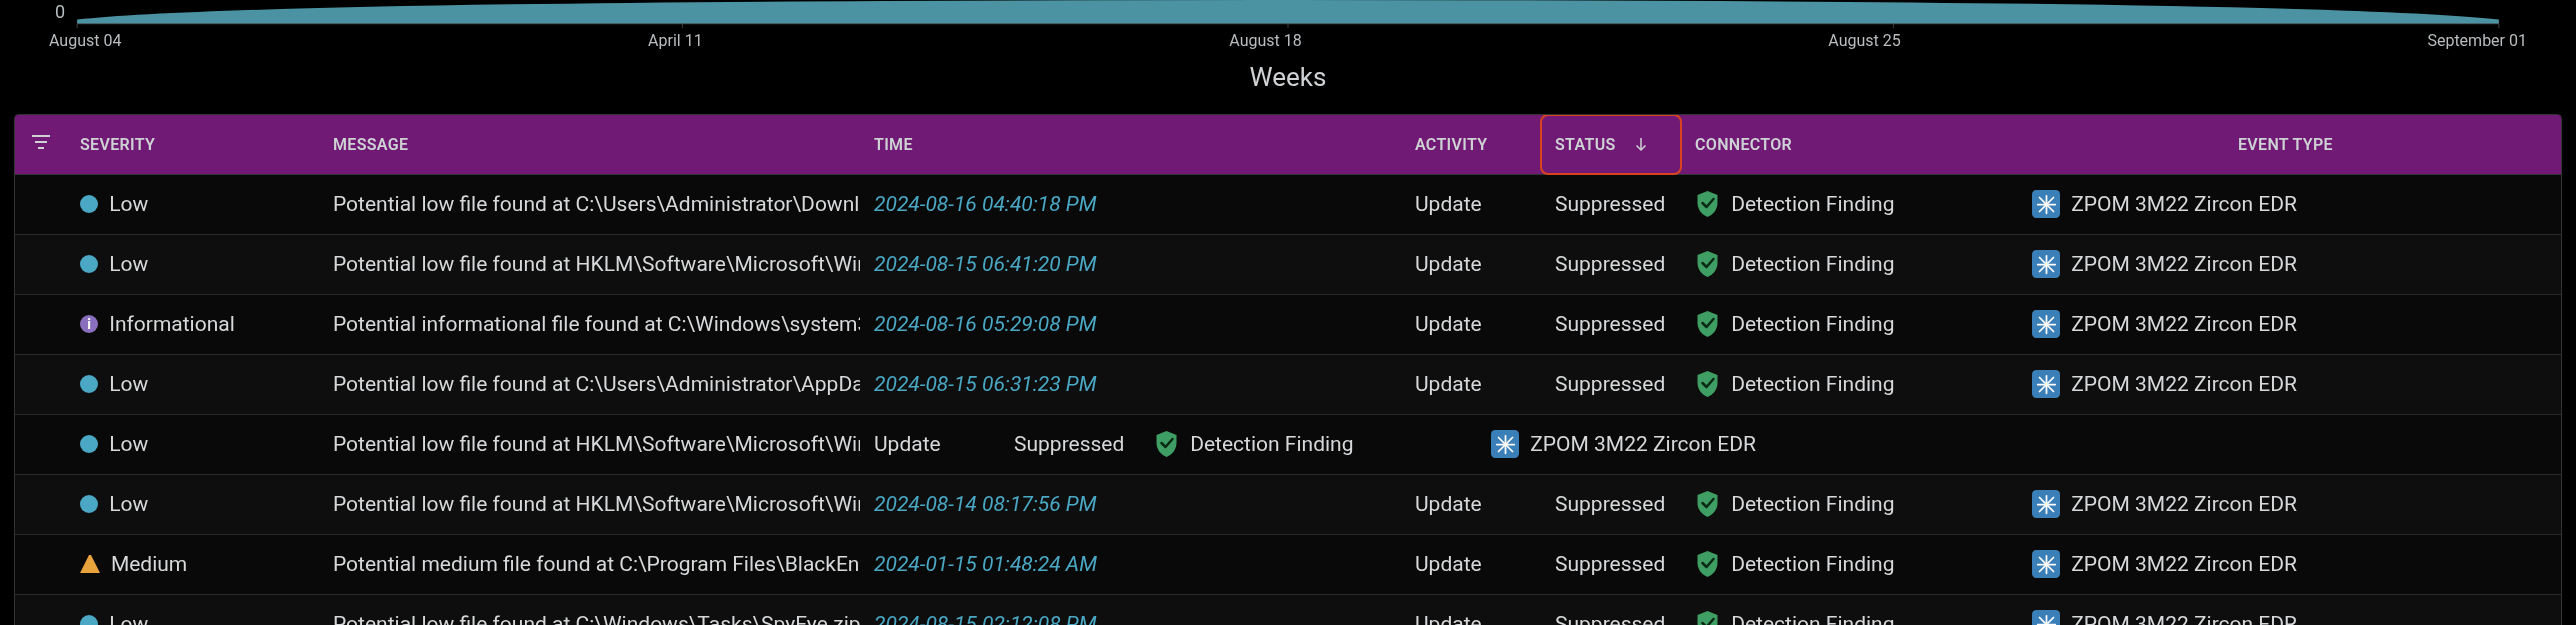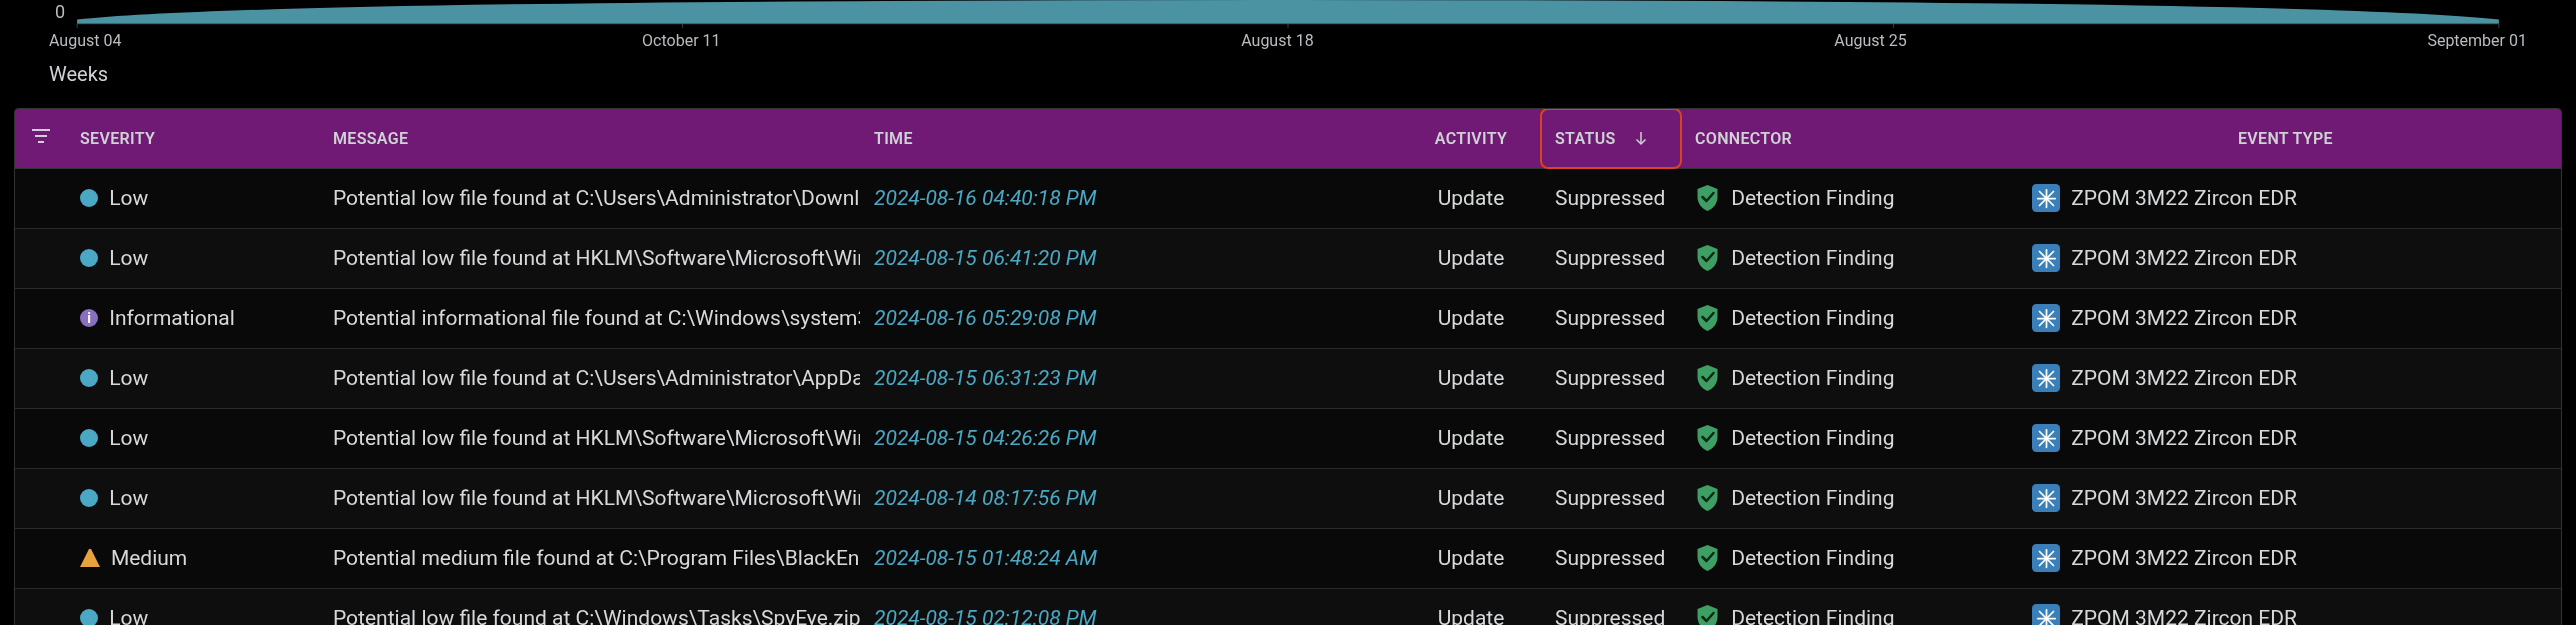--- a/index.html
+++ b/index.html
@@ -3,38 +3,38 @@
 <meta charset="utf-8">
 <style>
   * { box-sizing: border-box; margin: 0; padding: 0; }
   html, body { width: 100%; height: 100%; background: #000; color: #d6d8da; font-family: -apple-system, "Segoe UI", Roboto, "Helvetica Neue", Arial, sans-serif; font-size: 21px; }
   body { padding: 0; }
 
   
   .timeline-wrap { width: 100%; padding: 0 49px; }
   .timeline-svg { width: 100%; height: 28px; display: block; }
   .tick-labels { display: flex; justify-content: space-between; font-size: 16px; color: #b8bcbf; padding-top: 2.8px; }
-  .axis-title { text-align: left; font-size: 20px; color: #cfd2d4; padding: 12.6px 0 17px; }
+  .axis-title { text-align: center; font-size: 26px; color: #cfd2d4; padding: 12.6px 0 17px; }
   .y-tick { position: absolute; left: 55px; top: 1.4px; font-size: 18px; color: #b8bcbf; }
 
   
   .table-outer { margin: 4.2px 14px 0 14px; border: 0.7px solid #333; border-radius: 4.2px; overflow: hidden; background: #0a0a0a; }
   .table { width: 100%; }
 
   .header-row { display: flex; align-items: stretch; background: #701a75; border-bottom: 0.7px solid #333; font-size: 16px; font-weight: 600; color: #cfd2d4; text-transform: uppercase; letter-spacing: .02em; }
   .body-row { display: flex; align-items: center; border-bottom: 0.7px solid #2a2a2a; font-size: 21px; color: #d6d8da; min-height: 56px; }
   .body-row:nth-child(even) { background: #0e0e0e; }
   .body-row:nth-child(odd)  { background: #090909; }
 
   .col { padding: 15.5px 14px; overflow: hidden; white-space: nowrap; text-overflow: ellipsis; display: flex; align-items: center; gap: 11.2px; }
   .col-filter   { flex: 0 0 51px; justify-content: center; }
   .col-severity { flex: 0 0 253px; }
   .col-message  { flex: 0 0 541px; }
   .col-time     { flex: 0 0 541px; }
-  .col-activity { flex: 0 0 140px; justify-content: center; }
+  .col-activity { flex: 0 0 140px; }
   .col-status   { flex: 0 0 140px; border-radius: 7px; }
   .col-event    { flex: 0 0 337px; }
   .col-connector{ flex: 1 1 auto; }
 
   
   .sorted-highlight { outline: 2.8px solid #d9431f; outline-offset: -1.4px; position: relative; z-index: 5; }
 
   .time-link { color: #4aa8c5; font-style: italic; }
 
   .sev-dot { width: 18px; height: 18px; border-radius: 50%; flex: 0 0 18px; }
@@ -64,21 +64,21 @@
     <path d="M 40 28 Q 300 0 1764 0 Q 3228 0 3488 28 L 3488 34 L 40 34 Z" fill="#4b92a3"></path>
     <line x1="40" y1="34" x2="3488" y2="34" stroke="#555" stroke-width="1"></line>
     <line x1="40" y1="34" x2="40" y2="40" stroke="#555"></line>
     <line x1="902" y1="34" x2="902" y2="40" stroke="#555"></line>
     <line x1="1764" y1="34" x2="1764" y2="40" stroke="#555"></line>
     <line x1="2626" y1="34" x2="2626" y2="40" stroke="#555"></line>
     <line x1="3488" y1="34" x2="3488" y2="40" stroke="#555"></line>
   </svg>
   <div class="tick-labels">
     <span>August 04</span>
-    <span>October 11</span>
+    <span>April 11</span>
     <span>August 18</span>
     <span>August 25</span>
     <span>September 01</span>
   </div>
   <div class="axis-title">Weeks</div>
 </div>
 
 <div class="table-outer">
   <div class="table">
 
@@ -258,23 +258,20 @@
     </div>
   </div>
 
   <div class="body-row">
     <div class="col col-filter"></div>
     <div class="col col-severity">
       <span class="sev-dot sev-low"></span>
       <span class="sev-label">Low</span>
     </div>
     <div class="col col-message">Potential low file found at HKLM\Software\Microsoft\Win…</div>
-    <div class="col col-time">
-            <span class="time-link">2024-08-15 04:26:26 PM</span>
-          </div>
     <div class="col col-activity">Update</div>
     <div class="col col-status">Suppressed</div>
     <div class="col col-event">
       <span class="shield-icon">
         <svg viewBox="0 0 24 28">
                 <path d="M12 1 L22 5 V13 C22 20 17 25 12 27 C7 25 2 20 2 13 V5 Z" fill="#3f9e63"></path>
                 <path d="M7 13 L11 17 L18 9" fill="none" stroke="#0a2a15" stroke-width="2.5" stroke-linecap="round" stroke-linejoin="round"></path>
               </svg>
       </span>
       <span class="event-label">Detection Finding</span>
@@ -327,21 +324,21 @@
   </div>
 
   <div class="body-row">
     <div class="col col-filter"></div>
     <div class="col col-severity">
       <span class="sev-medium"></span>
       <span class="sev-label">Medium</span>
     </div>
     <div class="col col-message">Potential medium file found at C:\Program Files\BlackEn…</div>
     <div class="col col-time">
-            <span class="time-link">2024-08-15 01:48:24 AM</span>
+            <span class="time-link">2024-01-15 01:48:24 AM</span>
           </div>
     <div class="col col-activity">Update</div>
     <div class="col col-status">Suppressed</div>
     <div class="col col-event">
       <span class="shield-icon">
         <svg viewBox="0 0 24 28">
                 <path d="M12 1 L22 5 V13 C22 20 17 25 12 27 C7 25 2 20 2 13 V5 Z" fill="#3f9e63"></path>
                 <path d="M7 13 L11 17 L18 9" fill="none" stroke="#0a2a15" stroke-width="2.5" stroke-linecap="round" stroke-linejoin="round"></path>
               </svg>
       </span>

